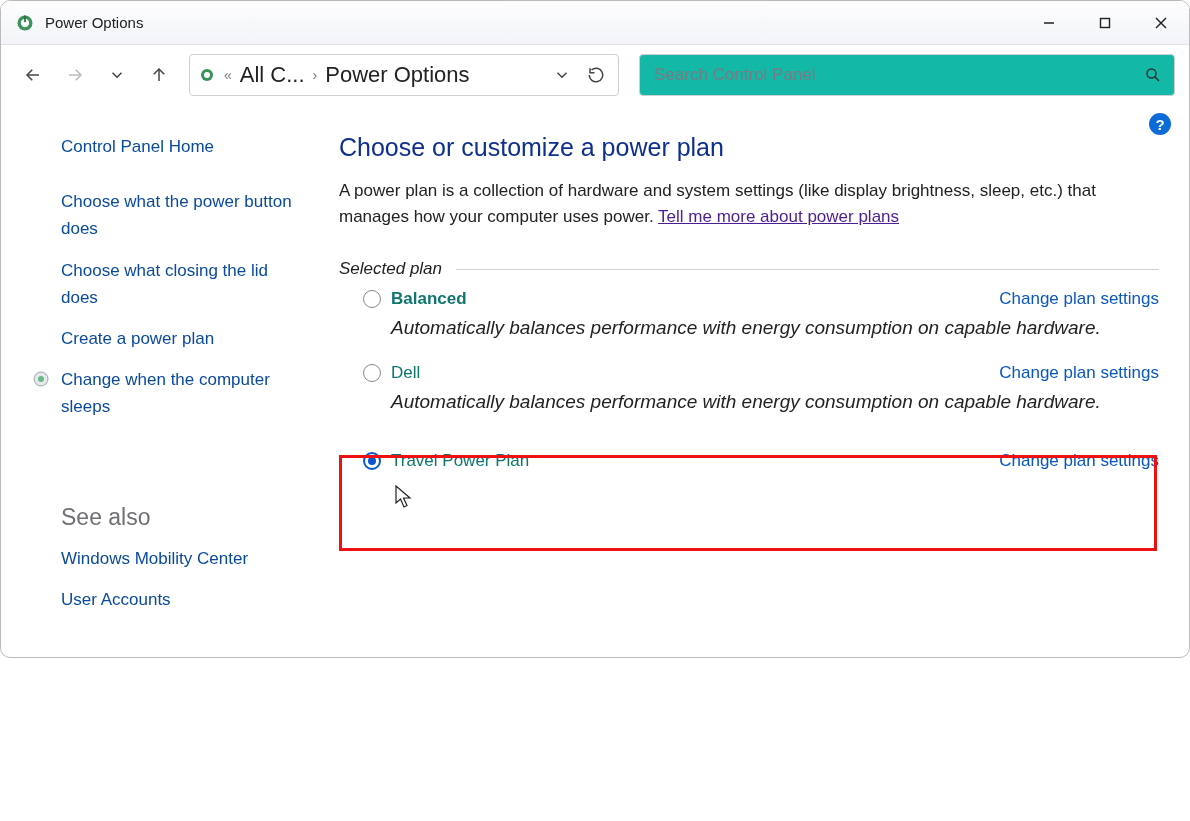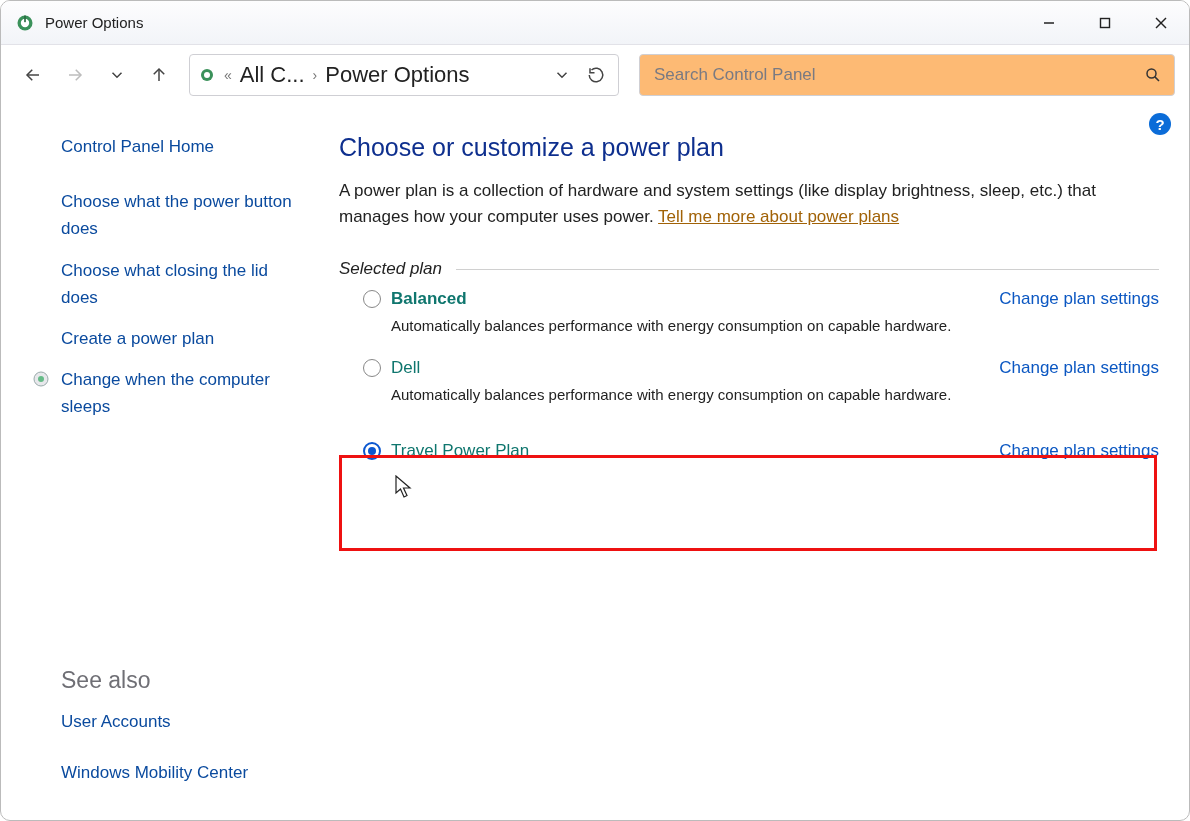--- a/index.html
+++ b/index.html
@@ -1,18 +1,18 @@
 <!DOCTYPE html>
 <html><head>
 <meta charset="utf-8">
 <style>
   * { box-sizing: border-box; }
   html, body { margin:0; padding:0; font-family: "Segoe UI", Arial, sans-serif; }
   .window {
-    width:1190px; height:821px; margin:0 auto; background:#fff;
+    width:1190px; height:658px; margin:0 auto; background:#fff;
     border:1px solid #bbb; border-radius:10px; overflow:hidden;
     display:flex; flex-direction:column; position:relative;
   }
   .titlebar {
     height:44px; display:flex; align-items:center; padding:0 0 0 14px;
     background: linear-gradient(#fdfdfe,#f2f4f8);
     border-bottom:1px solid #e2e2e8;
   }
   .title-icon {
     width:20px; height:20px; margin-right:10px; display:flex; align-items:center; justify-content:center;
@@ -38,21 +38,21 @@
     background:#fff;
   }
   .addr-icon { width:18px; height:18px; display:flex; align-items:center; justify-content:center; }
   .addr-sep { color:#777; font-size:14px; padding:0 2px; }
   .addr-txt { font-size:22px; color:#222; white-space:nowrap; }
   .addr-spacer { flex:1; }
   .searchbox {
     flex:1; margin-left:14px;
     height:42px; border:1px solid #cfcfd4; border-radius:4px;
     display:flex; align-items:center; padding:0 12px;
-    background:#fdba74;
+    background:#14b8a6;
   }
   .searchbox input {
     flex:1; border:none; outline:none; font-size:17px; color:#333; background:transparent;
   }
   .searchbox input::placeholder { color:#7a7a82; }
   .search-icon { width:18px; height:18px; color:#555; }
   .body { flex:1; display:flex; }
   .sidebar {
     width:320px; padding:28px 20px 20px 60px;
     display:flex; flex-direction:column; position:relative;
@@ -68,40 +68,40 @@
   .sidebar .seealso-label {
     margin-top:auto; color:#6f6f75; font-size:23px; margin-bottom:14px;
   }
   .content {
     flex:1; padding:28px 30px 20px 18px; position:relative;
   }
   .heading {
     font-size:25px; color:#0e2f8e; margin:0 0 16px 0; font-weight:400;
   }
   .desc { font-size:17px; color:#222; line-height:1.5; max-width:820px; }
-  .desc a { color:#a16207; text-decoration:underline; }
+  .desc a { color:#4c1d95; text-decoration:underline; }
   .fieldset-row { display:flex; align-items:center; margin:30px 0 10px 0;font-style:italic; }
   .fieldset-label { font-size:17px; color:#222; margin-right:14px; }
   .fieldset-line { flex:1; height:1px; background:#d0d0d0; }
   .plan { margin-left:24px; margin-bottom:24px; position:relative; }
   .plan-head { display:flex; align-items:center; }
   .radio {
     width:18px; height:18px; border:1.5px solid #888; border-radius:50%;
     margin-right:10px; background:#fff; display:inline-flex; align-items:center; justify-content:center;
   }
   .radio.checked { border-color:#0b57d0; border-width:2px; }
   .radio.checked::after {
     content:""; width:8px; height:8px; background:#0b57d0; border-radius:50%;
   }
   .plan-name { font-size:17px; color:#0f766e; }
   .plan-name.bold { font-weight:700; }
   .change-link {
     font-size:17px; color:#0b57c2; text-decoration:none; position:absolute; right:0; top:0;
   }
-  .plan-desc { font-size:15px; color:#222; margin:8px 0 0 28px; }
+  .plan-desc { font-size:19px; color:#222; margin:8px 0 0 28px;font-style:italic; }
   .highlight-box {
     position:absolute; border:3px solid #e11; pointer-events:none;
   }
   .help-badge {
     position:absolute; right:18px; top:112px; width:22px; height:22px;
     background:#0b6cd8; color:#fff; border-radius:50%; font-size:15px; font-weight:700;
     display:flex; align-items:center; justify-content:center;
   }
   .cursor {
     position:absolute; width:18px; height:24px; pointer-events:none;
@@ -214,22 +214,22 @@
         <span class="sel-dot">
           <svg viewBox="0 0 16 16">
               <circle cx="8" cy="8" r="7" fill="#e8e8ec" stroke="#9aa"></circle>
               <circle cx="8" cy="8" r="3" fill="#6b8"></circle>
             </svg>
         </span>
         <a href="#">Change when the computer sleeps</a>
       </div>
 
       <div class="seealso-label">See also</div>
+      <a href="#">Windows Mobility Center</a>
       <a href="#" style="margin-bottom:24px">User Accounts</a>
-      <a href="#">Windows Mobility Center</a>
     </div>
 
     <div class="content">
       <h1 class="heading">Choose or customize a power plan</h1>
       <div class="desc">
         <span>A power plan is a collection of hardware and system settings (like display brightness, sleep, etc.) that manages how your computer uses power. </span><a href="#">Tell me more about power plans</a>
       </div>
 
       <div class="fieldset-row">
         <span class="fieldset-label">Selected plan</span>

